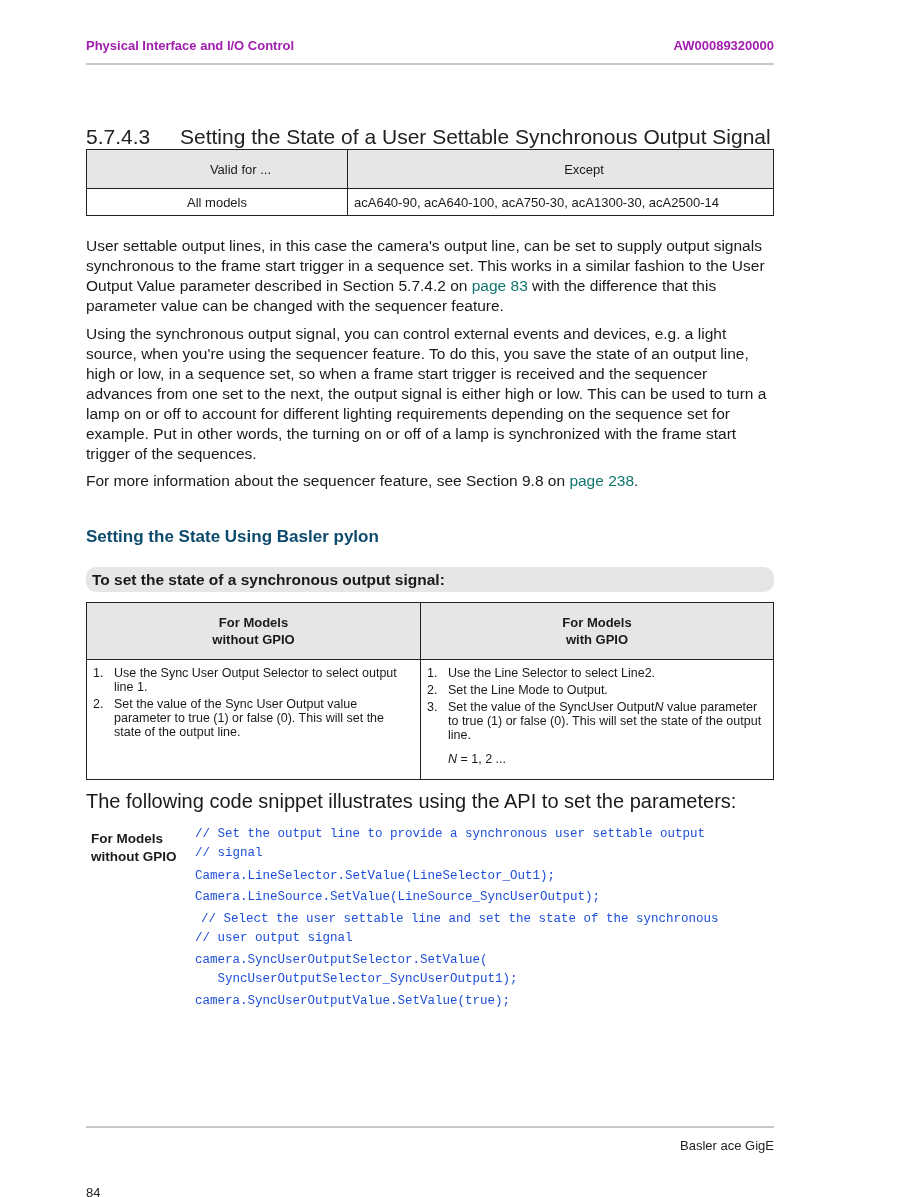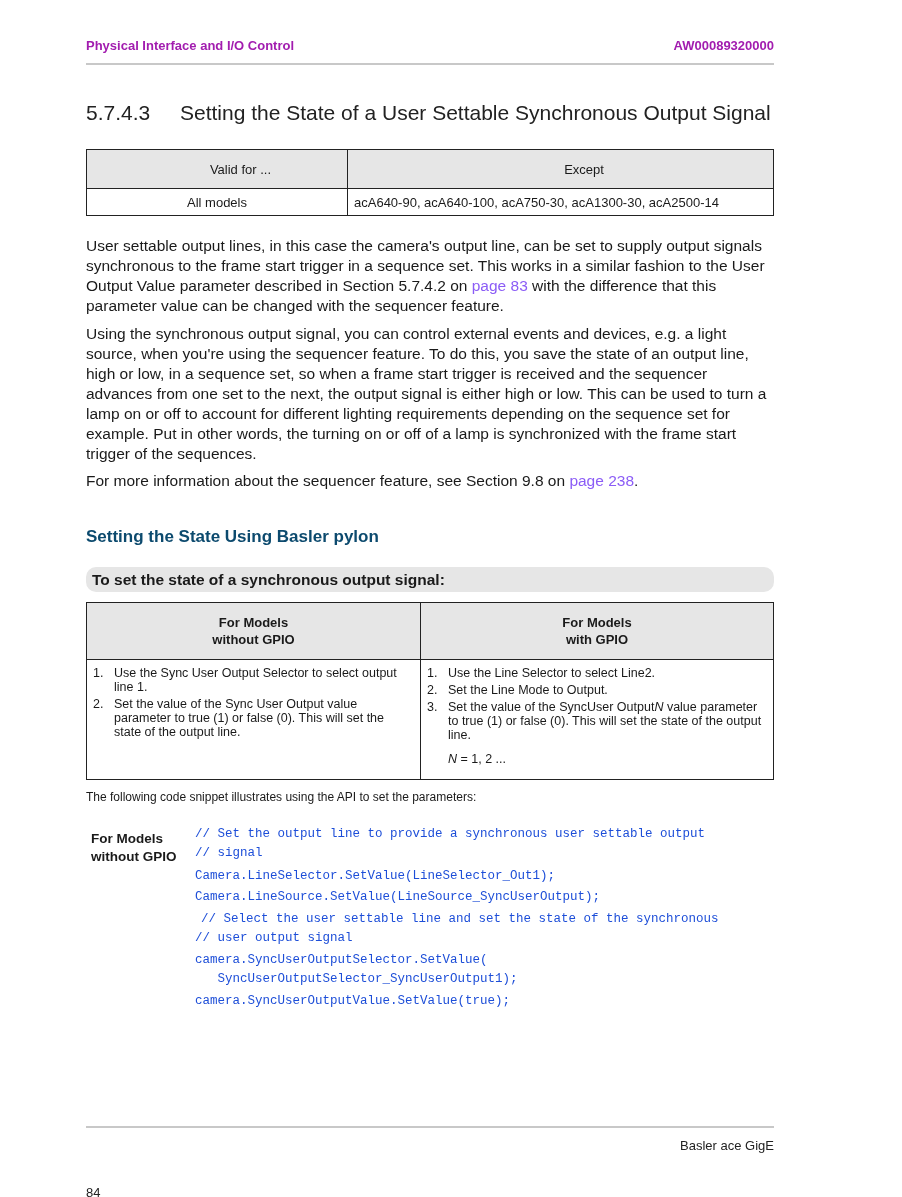--- a/index.html
+++ b/index.html
@@ -6,47 +6,47 @@
   body { width:902px; height:1197px; position:relative; overflow:hidden;
          font-family:"Liberation Sans", sans-serif; color:#1a1a1a; }
 
   .run-header { position:absolute; top:38px; left:86px; width:688px; height:18px;
                 font-size:13px; color:#a21caf;font-weight:bold; }
   .run-header .l { position:absolute; left:0; top:0; }
   .run-header .r { position:absolute; right:0; top:0; }
   .hr-top { position:absolute; left:86px; top:63px; width:688px; height:2px; background:#c8c8c8; }
 
   .sec-title { position:absolute; left:86px; top:101px; font-size:21px; color:#222; white-space:nowrap; }
-  .sec-title .num { display:inline-block; width:94px; }
+  .sec-title .num { display:inline-block; width:94px;margin-top:24px; }
 
   table.valid { position:absolute; left:86px; top:149px; width:688px; border-collapse:collapse; font-size:13px; }
   table.valid td, table.valid th { border:1.5px solid #222; }
   table.valid th { background:#e6e6e6; height:36px; font-weight:normal; font-size:13px;padding-left:48px; }
   table.valid td { height:26px; padding:0 6px; }
   table.valid .c1 { width:211px; text-align:center; }
 
   .para { position:absolute; left:86px; width:690px; font-size:15.5px; line-height:20px; color:#1a1a1a; }
-  .link { color:#8b5cf6;text-align:center; }
+  .link { color:#0f766e;text-align:center; }
 
   .subhead { position:absolute; left:86px; top:527px; font-size:17px; font-weight:bold; color:#0c4a6e; }
   .proc-bar { position:absolute; left:86px; top:567px; width:688px; height:25px; background:#e6e6e6;
               font-size:15.5px; font-weight:bold; line-height:25px;border-radius:10px; }
   .proc-bar span { padding-left:6px; }
 
   table.steps { position:absolute; left:86px; top:602px; width:688px; border-collapse:collapse; font-size:12.5px; }
   table.steps th, table.steps td { border:1.5px solid #222; vertical-align:top; }
   table.steps th { background:#e6e6e6; height:54px; font-weight:bold; font-size:13px; line-height:17px; vertical-align:middle; }
   table.steps td { height:113px; padding:6px 6px 0 6px; }
   table.steps .col1 { width:321px; }
   ol.s { margin:0; padding:0; list-style:none; }
   ol.s li { position:relative; padding-left:21px; line-height:14px; margin-bottom:3px; }
   ol.s li .n { position:absolute; left:0; top:0; }
   .nline { padding-left:21px; margin-top:10px; line-height:14px; }
 
-  .code-intro { position:absolute; left:86px; top:790px; font-size:12px; }
+  .code-intro { position:absolute; left:86px; top:790px; font-size:20px; }
   .code-label { position:absolute; left:91px; top:830px; font-size:13.5px; font-weight:bold; line-height:18px; }
   .code { position:absolute; left:195px; font-family:"Liberation Mono", monospace; font-size:12.5px;
           color:#1d4ed8; white-space:pre; line-height:19px; }
 
   .hr-bot { position:absolute; left:86px; top:1126px; width:688px; height:2px; background:#c8c8c8; }
   .run-footer { position:absolute; top:1138px; left:86px; width:688px; font-size:13px; color:#222; }
   .run-footer .l { position:absolute; left:0;margin-top:47px; }
   .run-footer .r { position:absolute; right:0; }
 </style>
 </head>

